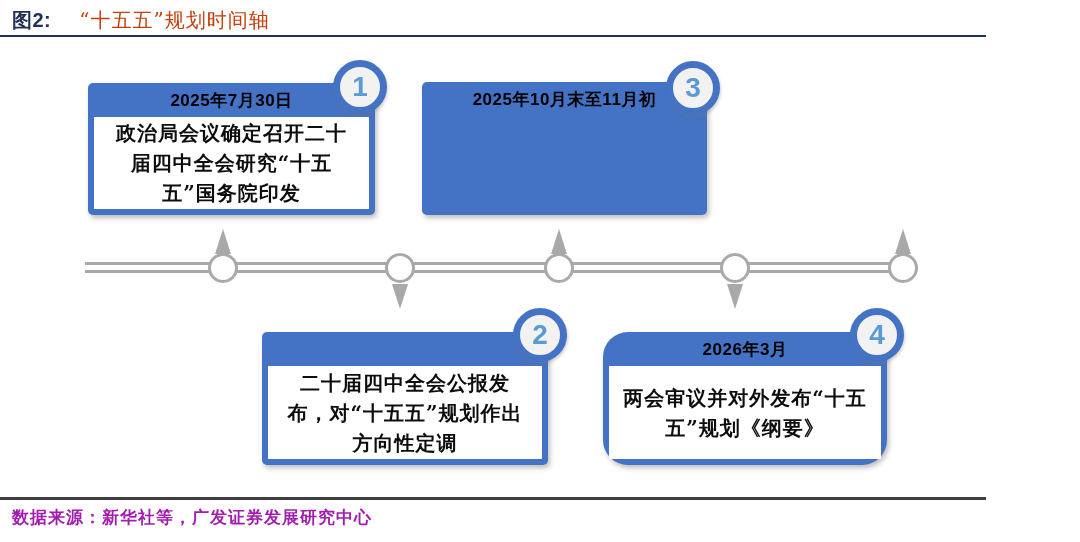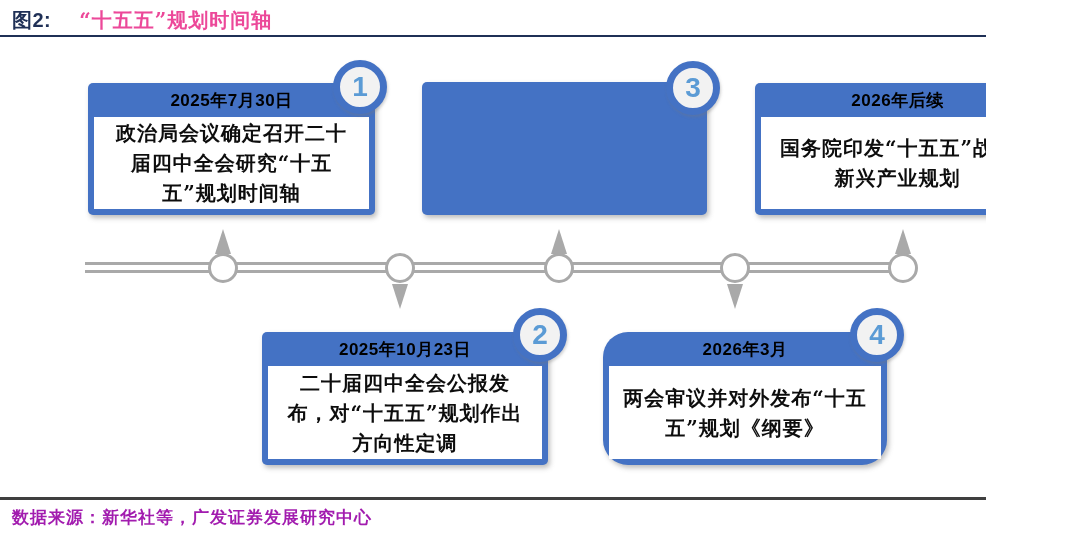--- a/index.html
+++ b/index.html
@@ -10,21 +10,21 @@
     font-family:"Liberation Sans",sans-serif;
     overflow:hidden;
   }
   
   .fig-header{position:absolute;left:12px;top:6px;height:28px;display:flex;align-items:center;}
   .fig-label{
     font-size:20px;font-weight:bold;color:#1F3056;
     font-family:"Liberation Sans",sans-serif;letter-spacing:0.5px;
   }
   .fig-title{
-    margin-left:28px;font-size:20px;font-weight:bold;color:#ec4899;
+    margin-left:28px;font-size:20px;font-weight:normal;color:#c2410c;
     font-family:"DejaVu Serif","Liberation Serif",serif;letter-spacing:1px;
   }
   .title-rule{position:absolute;left:0;top:35px;width:1080px;height:2px;background:#1F3056;}
   
   .card{
     position:absolute;background:#4472C4;border-radius:5px;
     box-shadow:2px 3px 5px rgba(110,110,110,0.45);
   }
   .card-header{
     height:34px;display:flex;align-items:center;justify-content:center;
@@ -103,42 +103,38 @@
   <div class="tl-node" style="left:720px;"></div>
   <div class="tl-node" style="left:888px;"></div>
   <div class="arrow-up" style="left:215px;"></div>
   <div class="arrow-down" style="left:392px;"></div>
   <div class="arrow-up" style="left:551px;"></div>
   <div class="arrow-down" style="left:727px;"></div>
   <div class="arrow-up" style="left:895px;"></div>
 
   <div class="card" id="card-1">
     <div class="card-header">2025年7月30日</div>
-    <div class="card-body">政治局会议确定召开二十届四中全会研究“十五五”规划时间轴</div>
+    <div class="card-body">政治局会议确定召开二十届四中全会研究“十五五”国务院印发</div>
   </div>
   <div class="badge" id="badge-1">1</div>
 
   <div class="card" id="card-2">
-    <div class="card-header">2025年10月23日</div>
     <div class="card-body">二十届四中全会公报发布，对“十五五”规划作出方向性定调</div>
   </div>
   <div class="badge" id="badge-2">2</div>
 
   <div class="card" id="card-3">
+    <div class="card-header">2025年10月末至11月初</div>
   </div>
   <div class="badge" id="badge-3">3</div>
 
   <div class="card" id="card-4">
     <div class="card-header">2026年3月</div>
     <div class="card-body">两会审议并对外发布“十五五”规划《纲要》</div>
   </div>
   <div class="badge" id="badge-4">4</div>
 
-  <div class="card" id="card-5">
-    <div class="card-header">2026年后续</div>
-    <div class="card-body">国务院印发“十五五”战略新兴产业规划</div>
-  </div>
   <div class="badge" id="badge-5">5</div>
 
   <div class="footer-rule"></div>
   <div class="source-note">数据来源：新华社等，广发证券发展研究中心</div>
 
 </div>
 
 </body></html>

